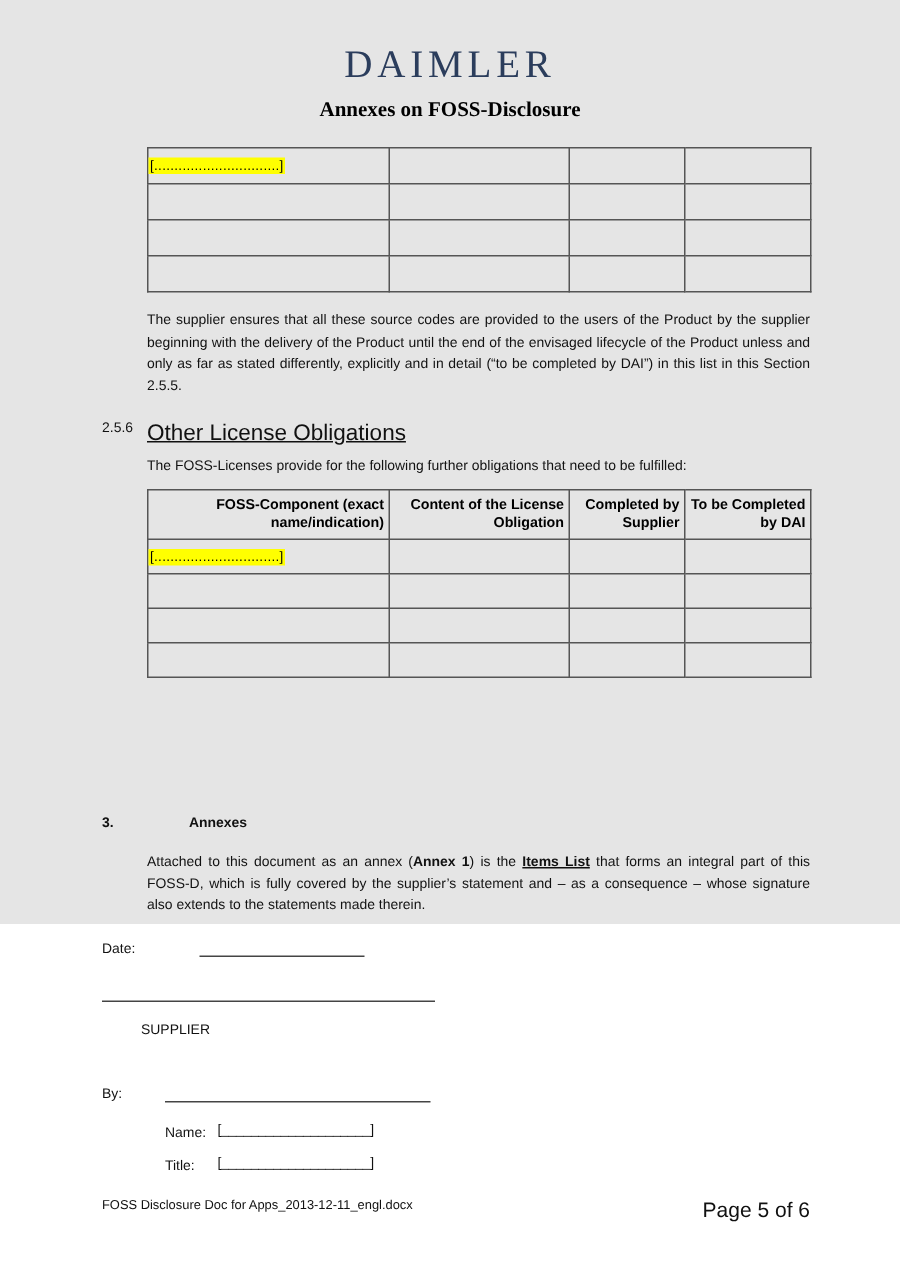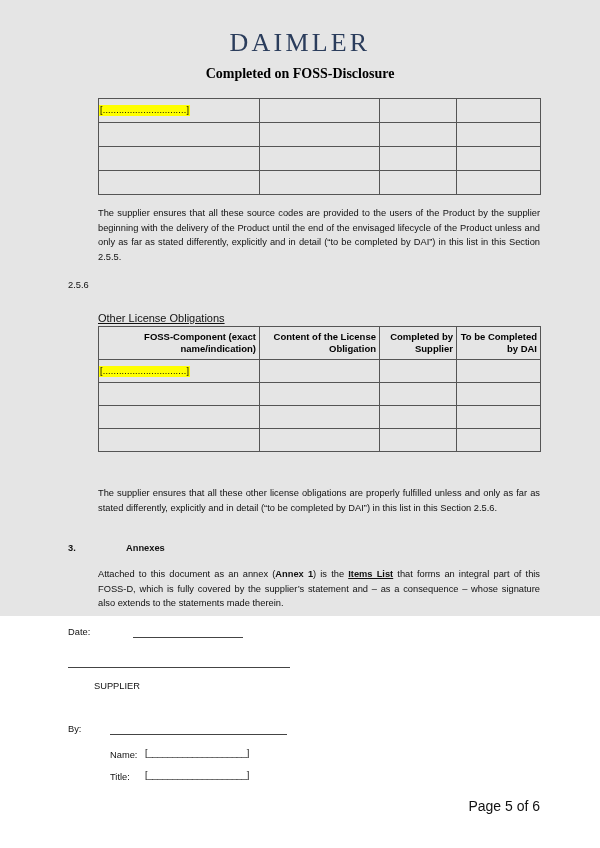--- a/index.html
+++ b/index.html
@@ -112,24 +112,23 @@
   }
   .sec-num {
     position: absolute;
     left: 68px;
     font-size: 9.3px;
     color: #111;
   }
   .sec-label-underline {
     position: absolute;
     left: 98px;
-    font-size: 11px;
+    font-size: 15px;
     color: #111;
     text-decoration: underline;
-    margin-top: 32px;
   }
   .sec-label-bold {
     position: absolute;
     left: 98px;
     font-size: 9.3px;
     font-weight: bold;
     color: #111;
     margin-left: 28px;
   }
   .sec-num-bold {
@@ -179,21 +178,21 @@
     color: #111;
     text-align: right;
   }
 </style>
 </head>
 <body>
 
 <div class="page">
 
   <div class="brand">DAIMLER</div>
-  <div class="doc-title">Completed on FOSS-Disclosure</div>
+  <div class="doc-title">Annexes on FOSS-Disclosure</div>
 
   <table class="doc-table" id="table-one">
     <colgroup>
       <col style="width:161px">
       <col style="width:120px">
       <col style="width:77px">
       <col style="width:84px">
     </colgroup>
     <tbody>
       <tr>
@@ -222,20 +221,21 @@
         <td class="cell-pad"></td>
         <td class="cell-pad"></td>
       </tr>
     </tbody>
   </table>
 
   <div class="para" style="top:206px;">The supplier ensures that all these source codes are provided to the users of the Product by the supplier beginning with the delivery of the Product until the end of the envisaged lifecycle of the Product unless and only as far as stated differently, explicitly and in detail (“to be completed by DAI”) in this list in this Section 2.5.5.</div>
 
   <div class="sec-num" style="top:280px;">2.5.6</div>
   <div class="sec-label-underline" style="top:280px;">Other License Obligations</div>
+  <div class="para" style="top:303px;">The FOSS-Licenses provide for the following further obligations that need to be fulfilled:</div>
 
   <table class="doc-table" id="table-two">
     <colgroup>
       <col style="width:161px">
       <col style="width:120px">
       <col style="width:77px">
       <col style="width:84px">
     </colgroup>
     <thead>
       <tr>
@@ -268,21 +268,20 @@
       </tr>
       <tr>
         <td class="cell-pad"></td>
         <td class="cell-pad"></td>
         <td class="cell-pad"></td>
         <td class="cell-pad"></td>
       </tr>
     </tbody>
   </table>
 
-  <div class="para" style="top:486px;">The supplier ensures that all these other license obligations are properly fulfilled unless and only as far as stated differently, explicitly and in detail (“to be completed by DAI”) in this list in this Section 2.5.6.</div>
 
   <div class="sec-num-bold" style="top:543px;">3.</div>
   <div class="sec-label-bold" style="top:543px;">Annexes</div>
 
   <div class="para" style="top:567px;"><span>Attached to this document as an annex (</span><span class="b">Annex 1</span><span>) is the </span><span class="bu">Items List</span><span> that forms an integral part of this FOSS-D, which is fully covered by the supplier’s statement and – as a consequence – whose signature also extends to the statements made therein.</span></div>
 
   <div class="sig-label" style="left:68px; top:625px;">Date:</div>
   <div class="rule" style="left:133px; top:637px; width:110px;"></div>
 
   <div class="rule" style="left:68px; top:667px; width:222px;"></div>
@@ -290,15 +289,16 @@
 
   <div class="sig-label" style="left:68px; top:722px;">By:</div>
   <div class="rule" style="left:110px; top:734px; width:177px;"></div>
 
   <div class="sig-label" style="left:110px; top:748px;">Name:</div>
   <div class="bracket-field" style="left:145px; top:748px;">[____________________]</div>
 
   <div class="sig-label" style="left:110px; top:770px;">Title:</div>
   <div class="bracket-field" style="left:145px; top:770px;">[____________________]</div>
 
+  <div class="footer-left">FOSS Disclosure Doc for Apps_2013-12-11_engl.docx</div>
   <div class="footer-right">Page 5 of  6</div>
 
 </div>
 
 </body></html>

